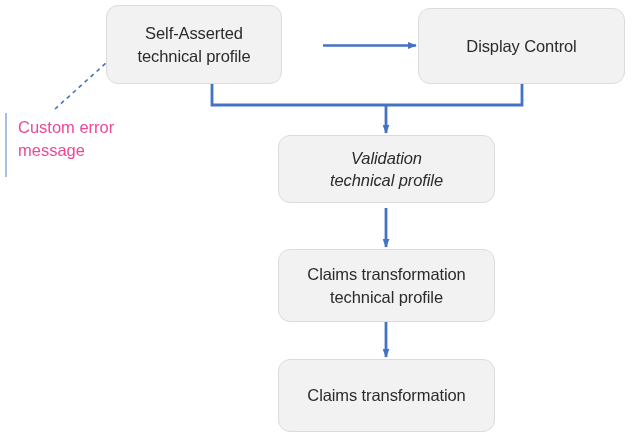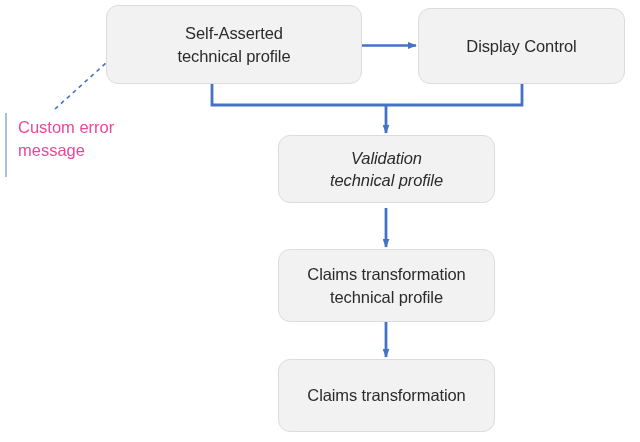--- a/index.html
+++ b/index.html
@@ -76,21 +76,21 @@
 
     <line x1="386" y1="105" x2="386" y2="133" stroke="#4472c4" stroke-width="2.8" marker-end="url(#arrowhead)"></line>
 
     <line x1="386" y1="208" x2="386" y2="247" stroke="#4472c4" stroke-width="2.8" marker-end="url(#arrowhead)"></line>
 
     <line x1="386" y1="322" x2="386" y2="357" stroke="#4472c4" stroke-width="2.8" marker-end="url(#arrowhead)"></line>
 
     <line x1="55" y1="109" x2="106" y2="63" stroke="#4472c4" stroke-width="1.6" stroke-dasharray="4 4"></line>
   </svg>
 
-  <div class="node" style="left:106px; top:5px; width:256px; height:79px;">
+  <div class="node" style="left:106px; top:5px; width:176px; height:79px;">
     <span class="label">Self-Asserted
 technical profile</span>
   </div>
 
   <div class="node" style="left:418px; top:8px; width:207px; height:76px;">
     <span class="label">Display Control</span>
   </div>
 
   <div class="node" style="left:278px; top:135px; width:217px; height:68px;font-style:italic;">
     <span class="label">Validation

